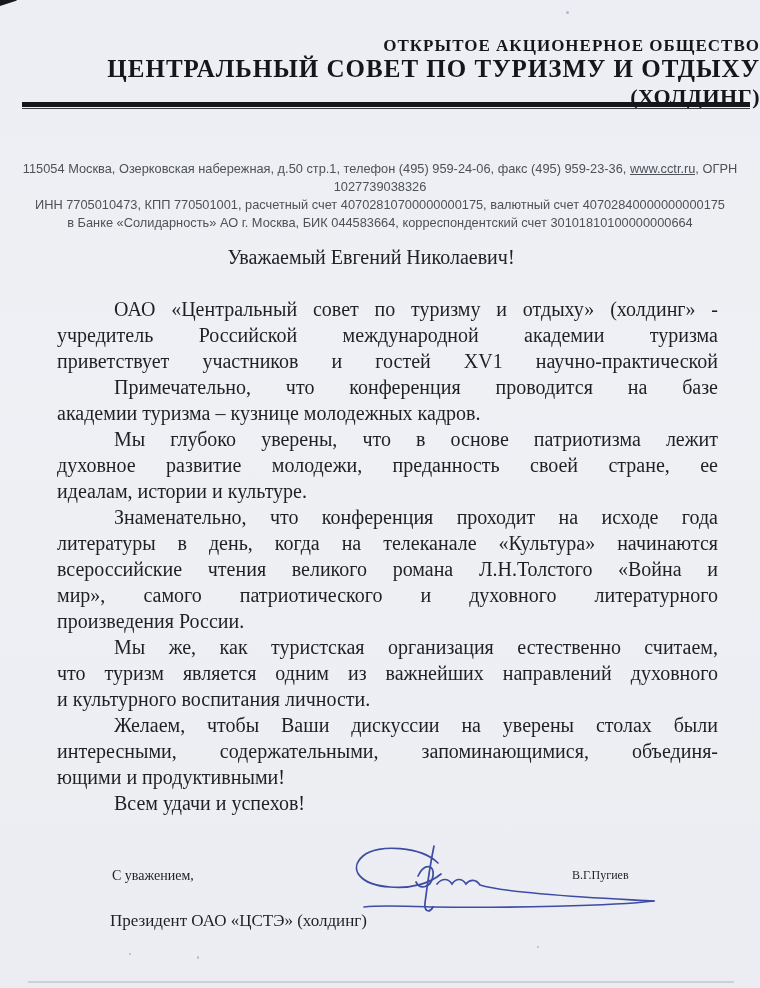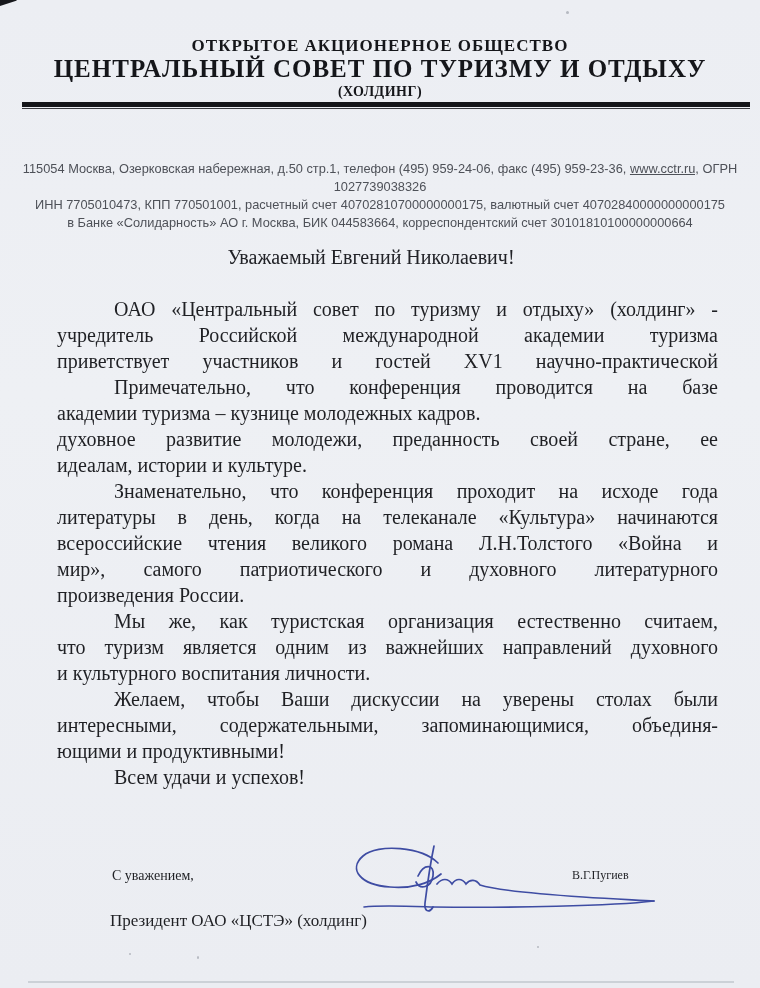--- a/index.html
+++ b/index.html
@@ -5,24 +5,24 @@
   html,body{margin:0;padding:0;}
   .page{
     position:relative;
     width:760px;height:988px;
     background:linear-gradient(180deg,#eceef3 0%,#eef0f4 40%,#ebedf2 100%);
     font-family:"Liberation Serif","DejaVu Serif",serif;
     color:#1f2024;
     overflow:hidden;
   }
   
-  .hdr-line{position:absolute;left:0;width:760px;text-align:center;font-weight:bold;color:#15161a;}
+  .hdr-line{position:absolute;left:0;width:760px;text-align:right;font-weight:bold;color:#15161a;}
   .hdr-type{top:36px;font-size:17px;letter-spacing:1px;}
   .hdr-name{top:55px;font-size:25px;letter-spacing:1px;}
-  .hdr-hold{top:84px;font-size:14px;letter-spacing:.5px;}
+  .hdr-hold{top:84px;font-size:22px;letter-spacing:.5px;}
   .divider{position:absolute;left:22px;top:102px;width:728px;}
   .divider .thick{height:4.5px;background:#15161a;}
   .divider .thin{height:1.5px;background:#3a3b40;margin-top:1px;}
   .contact{
     position:absolute;left:0;top:120px;width:760px;
     font-family:"Liberation Sans","DejaVu Sans",sans-serif;
     font-size:12.8px;line-height:18px;color:#4e5158;text-align:center;margin-top:40px;
   }
   .contact .u{text-decoration:underline;}
   
@@ -67,20 +67,21 @@
       <div>
         <div class="line just first">ОАО «Центральный совет по туризму и отдыху» (холдинг» -</div>
         <div class="line just">учредитель Российской международной академии туризма</div>
         <div class="line just">приветствует участников и гостей XV1 научно-практической</div>
       </div>
       <div>
         <div class="line just first">Примечательно, что конференция проводится на базе</div>
         <div class="line">академии туризма – кузнице молодежных кадров.</div>
       </div>
       <div>
+        <div class="line just first">Мы глубоко уверены, что в основе патриотизма лежит</div>
         <div class="line just">духовное развитие молодежи, преданность своей стране, ее</div>
         <div class="line">идеалам, истории и культуре.</div>
       </div>
       <div>
         <div class="line just first">Знаменательно, что конференция проходит на исходе года</div>
         <div class="line just">литературы в день, когда на телеканале «Культура» начинаются</div>
         <div class="line just">всероссийские чтения великого романа Л.Н.Толстого «Война и</div>
         <div class="line just">мир», самого патриотического и духовного литературного</div>
         <div class="line">произведения России.</div>
       </div>

